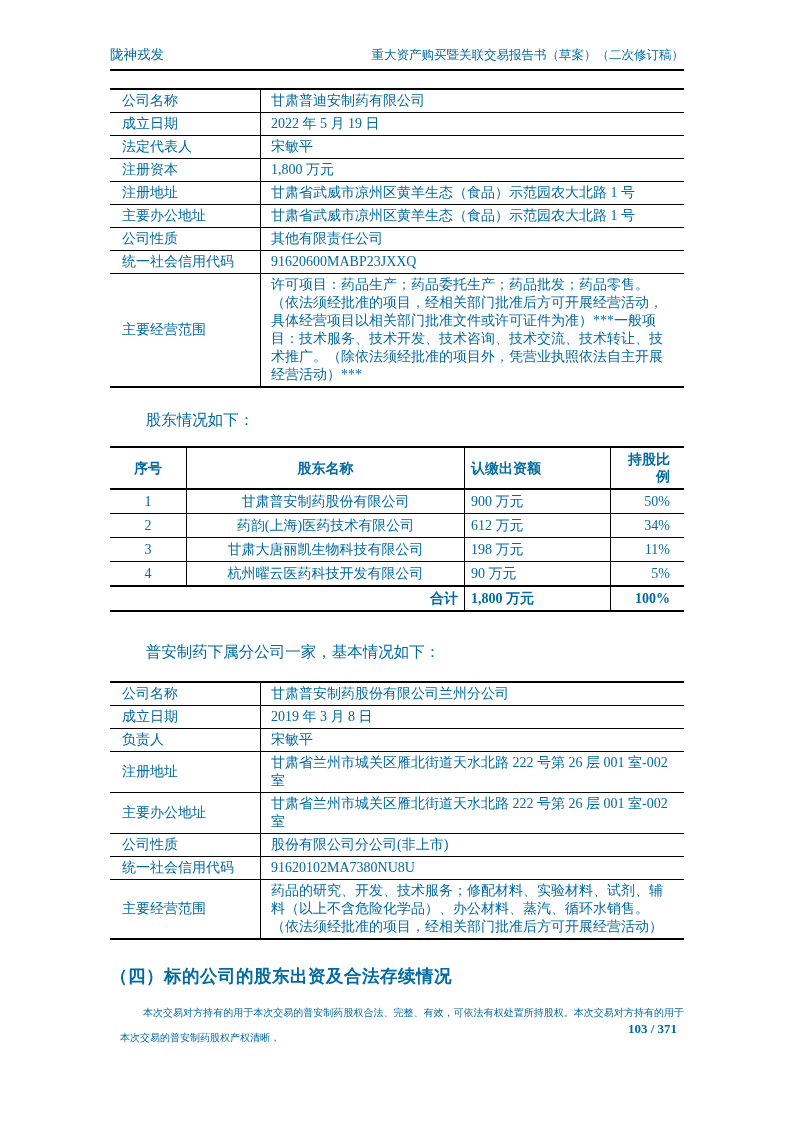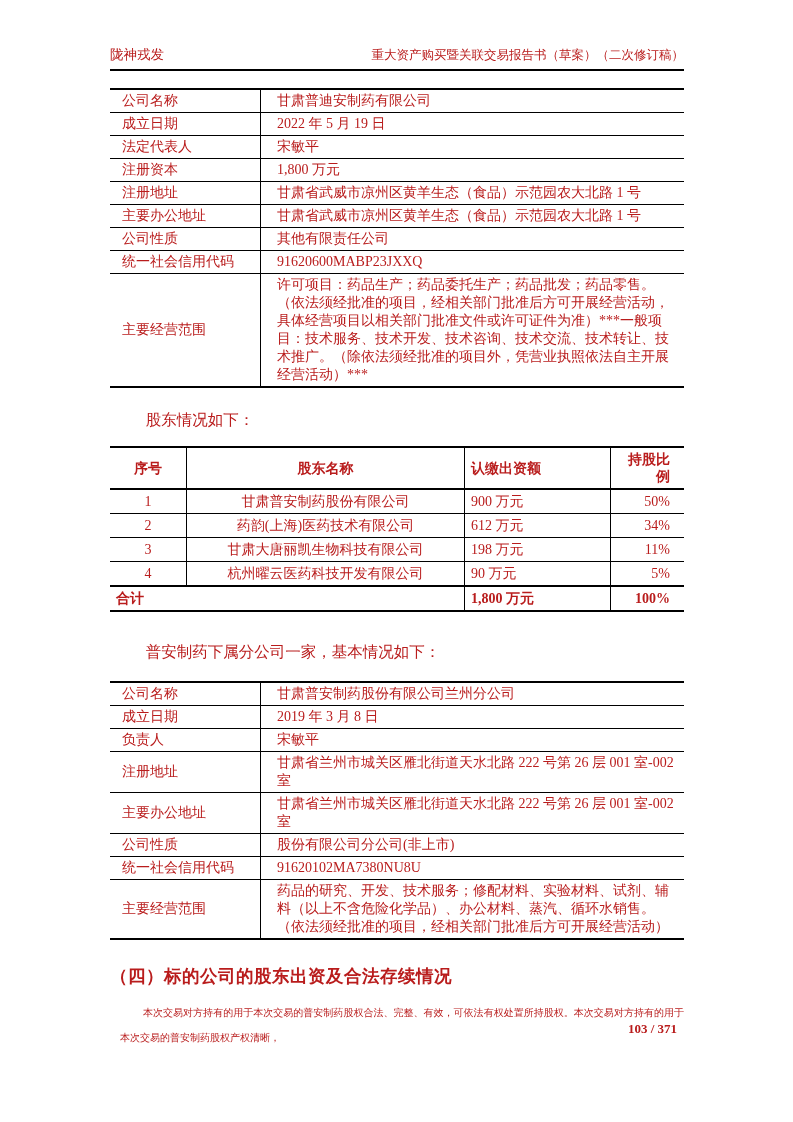--- a/index.html
+++ b/index.html
@@ -3,21 +3,21 @@
 <meta charset="utf-8">
 <style>
   html,body { margin:0; padding:0; background:#ffffff; }
   .page {
     position:relative;
     width:793px; height:1122px;
     background:#ffffff;
     box-sizing:border-box;
     padding:46px 109px 0 110px;
     font-family:"Liberation Serif","DejaVu Serif",serif;
-    color:#b91c1c;
+    color:#0369a1;
     overflow:hidden;
   }
   
   .doc-header {
     display:flex; justify-content:space-between; align-items:baseline;
     border-bottom:2px solid #000;
     padding-bottom:5px;
   }
   .doc-header .h-left  { font-size:13.5px; }
   .doc-header .h-right { font-size:12.5px; }
@@ -37,40 +37,40 @@
   }
   .kv-table td {
     border-bottom:1px solid #000;
     padding:2px 10px 2px 12px;
     line-height:18px;
     vertical-align:middle;
     word-break:break-all;
   }
   .kv-table tr:last-child td { border-bottom:none; }
   .kv-table .kv-label { width:128px; border-right:1px solid #000; }
-  .kv-table .kv-value { padding-left:16px;margin-top:28px; }
+  .kv-table .kv-value { padding-left:10px;margin-top:28px; }
 
   
   .sh-table {
     width:100%; border-collapse:collapse; table-layout:fixed;
     border-top:2.5px solid #000; border-bottom:2.5px solid #000;
     font-size:14px; margin-top:15px;
   }
   .sh-table th, .sh-table td {
     border-bottom:1px solid #000; border-right:1px solid #000;
     padding:3px 6px; line-height:17px; vertical-align:middle;
   }
   .sh-table th:last-child, .sh-table td:last-child { border-right:none; }
   .sh-table thead th { border-bottom:2px solid #000; font-weight:bold; text-align:center; }
   .sh-table .c-no     { text-align:center; width:64px; }
   .sh-table .c-name   { text-align:center; width:265px; }
   .sh-table .c-amount { text-align:left; width:123px; padding-right:16px; }
   .sh-table .c-ratio  { text-align:right; padding-right:14px; }
   .sh-table .total-row td { border-top:2px solid #000; border-bottom:none; font-weight:bold; }
-  .sh-table .c-total  { text-align:left; font-weight:bold; }
+  .sh-table .c-total  { text-align:right; font-weight:bold; }
 
   
   .section-heading {
     font-family:"Liberation Sans","DejaVu Sans",sans-serif;
     font-size:17.5px; font-weight:bold;
     margin:24px 0 0 0; letter-spacing:0.5px;
   }
   
   .p-final {
     margin-top:12px; font-size:10px; line-height:2.55;

